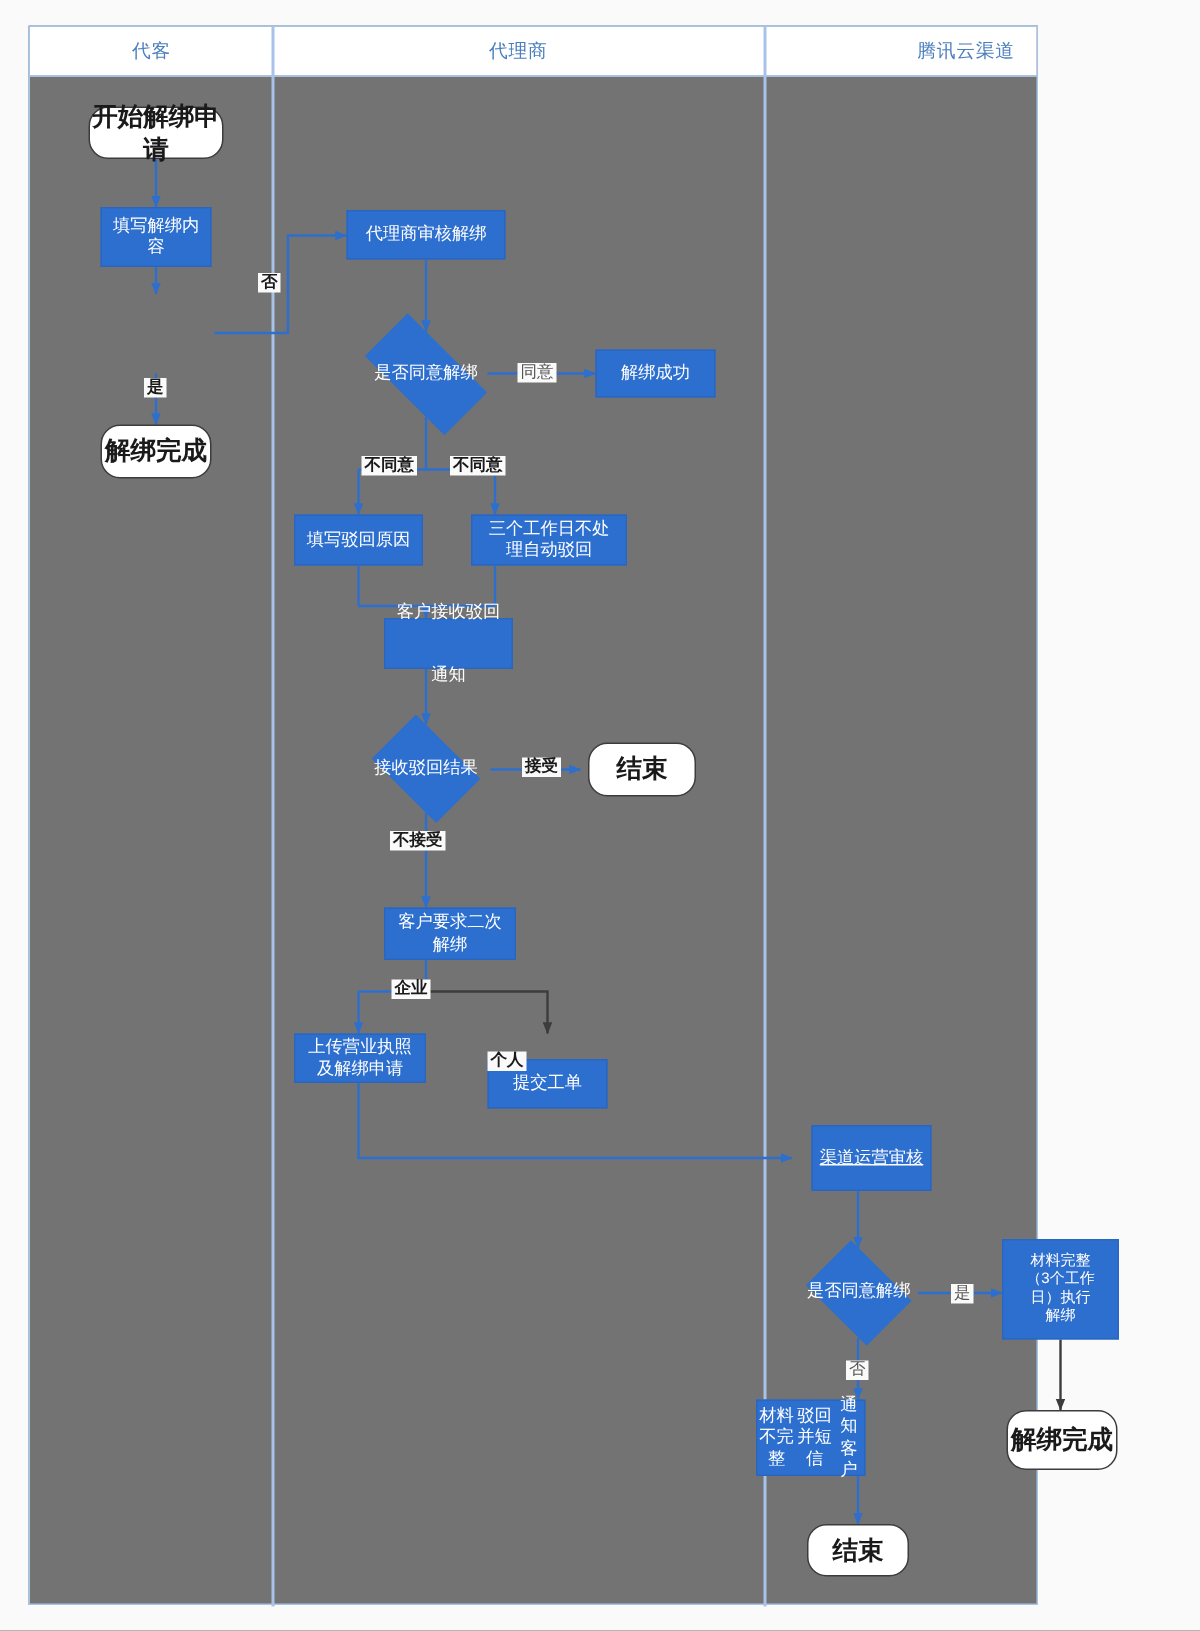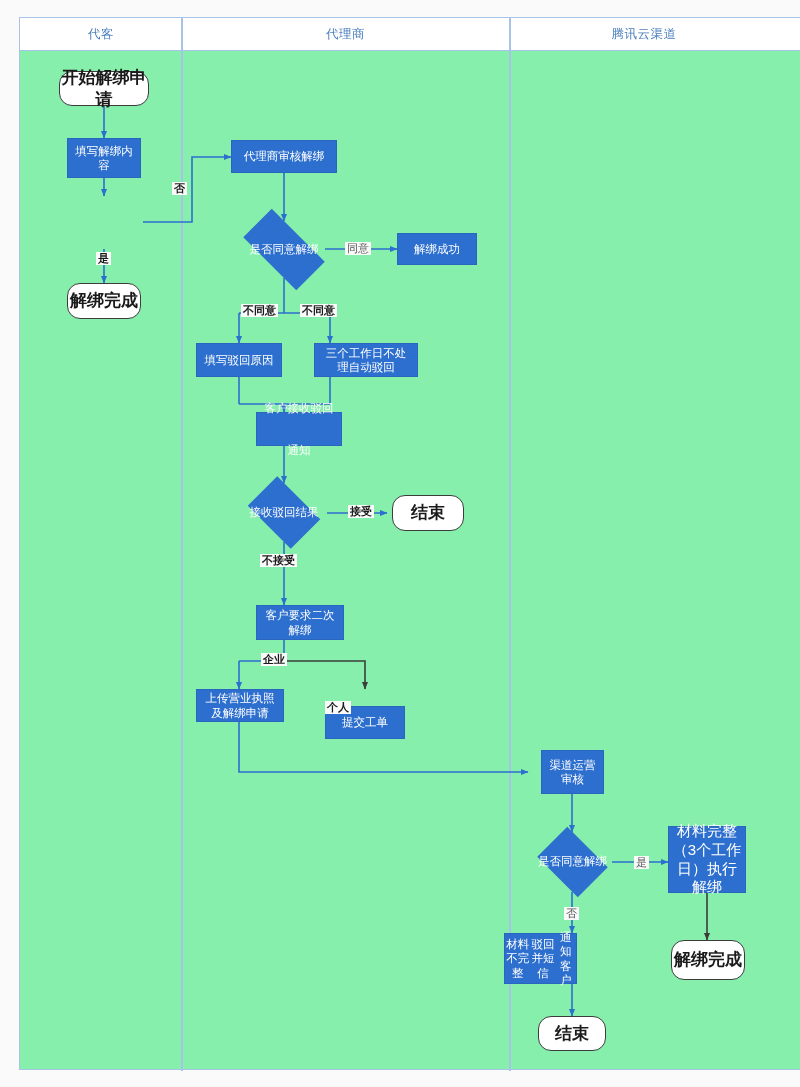--- a/index.html
+++ b/index.html
@@ -5,22 +5,22 @@
   html,body{margin:0;padding:0;}
   body{
     width:800px;height:1087px;
     background:#fafafa;
     font-family:"Liberation Sans","DejaVu Sans",sans-serif;
     overflow:hidden;
   }
   #flow-root{position:relative;width:800px;height:1087px;}
 
   
-  .lane-table{position:absolute;left:19px;top:17px;width:782px;height:1053px;
-    border:1.5px solid #a8c3e8;background:#86efac;box-sizing:border-box;}
+  .lane-table{position:absolute;left:19px;top:17px;width:673px;height:1053px;
+    border:1.5px solid #a8c3e8;background:#737373;box-sizing:border-box;}
   .lane-headers{position:absolute;left:0;top:0;width:100%;height:33px;
     background:#ffffff;border-bottom:1.5px solid #a8c3e8;box-sizing:border-box;}
   .lane-head{position:absolute;top:0;height:33px;line-height:33px;text-align:center;
     color:#4a7ebc;font-size:12.5px;letter-spacing:.5px;}
   .lane-div{position:absolute;top:0;width:1.5px;height:1053px;background:#a8c3e8;}
 
   
   #wires{position:absolute;left:0;top:0;width:800px;height:1087px;pointer-events:none;}
 
   
@@ -174,31 +174,31 @@
 
   <div class="node proc" style="left:196px;top:689px;width:88px;height:33px;flex-direction:column;">
     <span>上传营业执照</span>
     <span>及解绑申请</span>
   </div>
 
   <div class="node proc" style="left:325px;top:706px;width:80px;height:33px;">
     <span>提交工单</span>
   </div>
 
-  <div class="node proc" style="left:541px;top:750px;width:63px;height:44px;flex-direction:column;">
+  <div class="node proc" style="left:541px;top:750px;width:80px;height:44px;flex-direction:row;text-decoration:underline;">
     <span>渠道运营</span>
     <span>审核</span>
   </div>
 
   <div class="dec-wrap" style="left:532px;top:832px;width:81px;height:60px;">
     <div class="dec-shape"></div>
     <div class="dec-txt">是否同意解绑</div>
   </div>
 
-  <div class="node proc" style="left:668px;top:826px;width:78px;height:67px;flex-direction:column;font-size:15px;">
+  <div class="node proc" style="left:668px;top:826px;width:78px;height:67px;flex-direction:column;font-size:10px;">
     <span>材料完整</span>
     <span>（3个工作</span>
     <span>日）执行</span>
     <span>解绑</span>
   </div>
 
   <div class="node proc" style="left:504px;top:933px;width:73px;height:51px;flex-direction:row;">
     <span>材料不完整</span>
     <span>驳回并短信</span>
     <span>通知客户</span>

